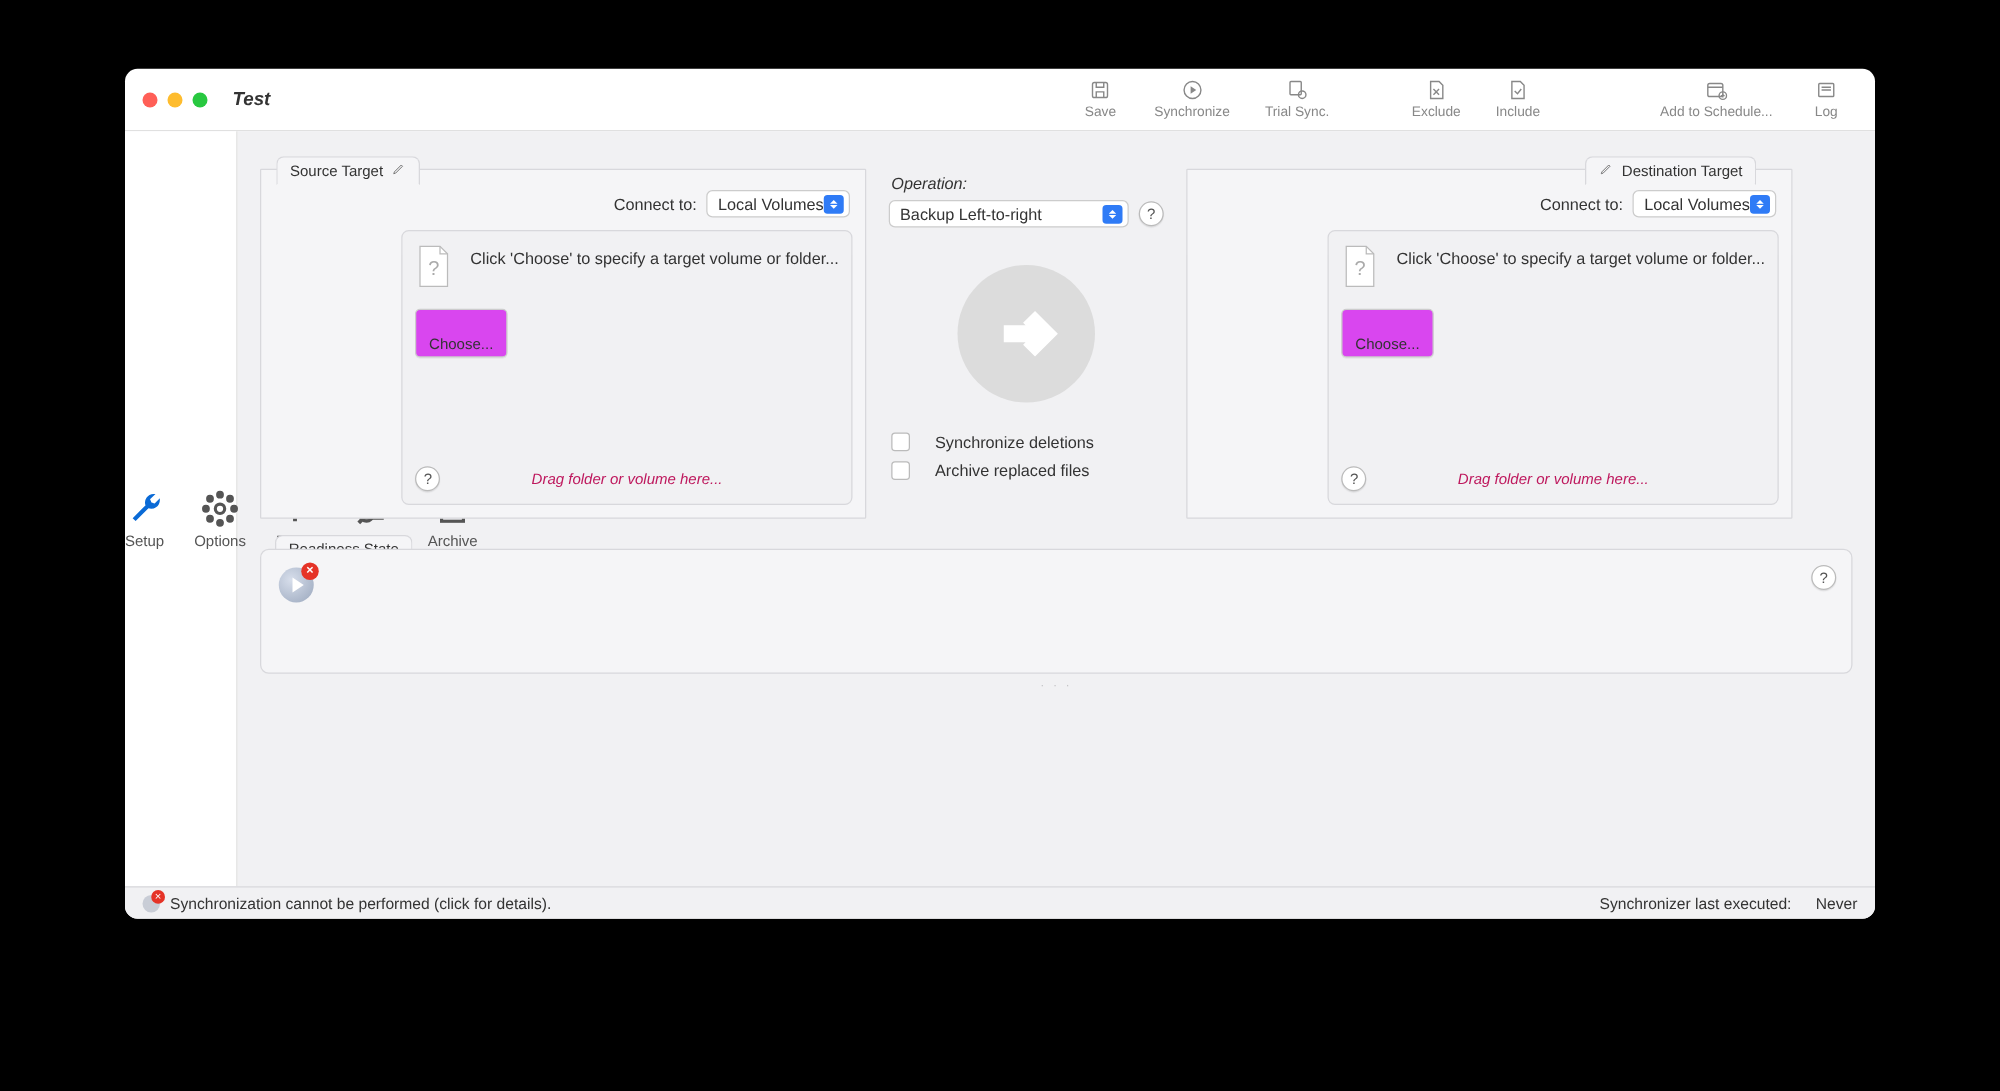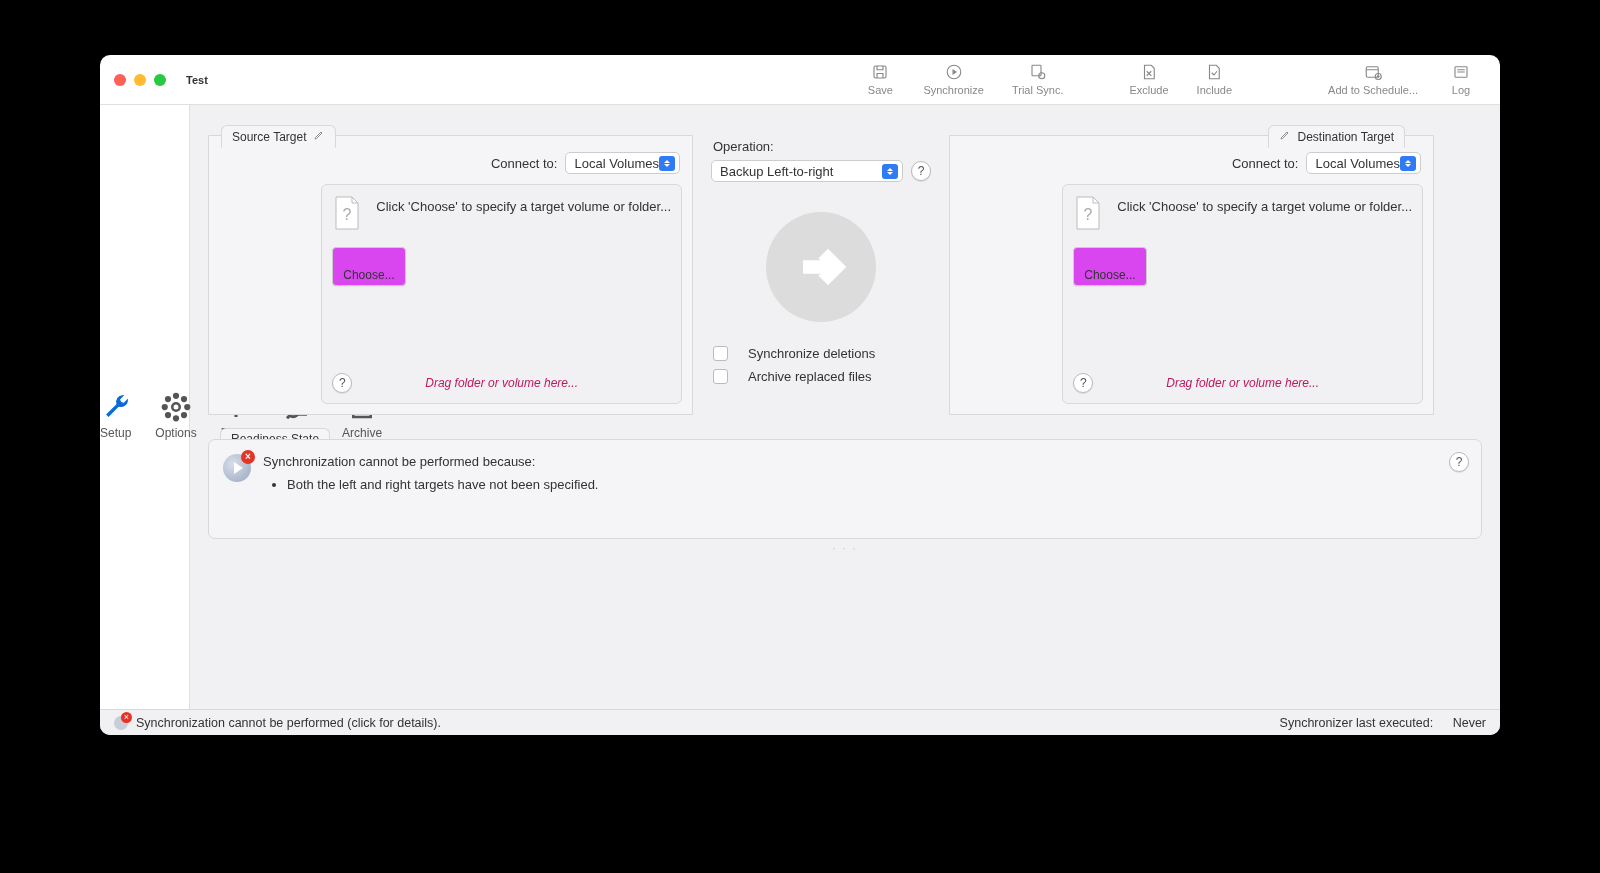--- a/index.html
+++ b/index.html
@@ -32,21 +32,21 @@
     align-items: center;
     padding: 0 14px;
     border-bottom: 1px solid #e0e0e0;
     gap: 8px;
   }
   .traffic { display: flex; gap: 8px; margin-right: 12px; }
   .dot { width: 12px; height: 12px; border-radius: 50%; }
   .dot.red { background: #ff5f57; }
   .dot.yellow { background: #febc2e; }
   .dot.green { background: #28c840; }
-  .title { font-weight: 600; font-size: 11px; }
+  .title { font-weight: 600; font-size: 15px; font-style: italic; }
   .titlebar-spacer { flex: 1; }
   .tb-btn {
     display: flex;
     flex-direction: column;
     align-items: center;
     justify-content: space-between;
     min-width: 50px;
     padding: 0 10px;
     color: #888;
     font-size: 11px;
@@ -182,21 +182,21 @@
     display:flex; align-items:center; justify-content:center; font-size:12px; color:#555;
     cursor:pointer; box-shadow: 0 1px 1px rgba(0,0,0,0.1);
   }
   .hint { font-style:italic; color:#be185d; font-size:12px; flex:1; text-align:center; }
 
   .center-col {
     width: 220px;
     display:flex; flex-direction:column;
     padding-top: 10px;
   }
-  .op-label { font-size:13px; margin:6px 0 6px 2px; }
+  .op-label { font-size:13px; margin:6px 0 6px 2px;font-style:italic; }
   .op-row { display:flex; align-items:center; gap:8px; }
   .op-row .select { flex:1; }
   .big-arrow {
     width:110px; height:110px; border-radius:50%; background:#dcdcdc;
     margin: 30px auto 20px auto; display:flex; align-items:center; justify-content:center;
   }
   .big-arrow svg { width:54px; height:54px; stroke:#fff; stroke-width:6; fill:none; }
   .chk-row { display:flex; align-items:center; gap:20px; font-size:13px; margin:4px 0 4px 2px; }
   .chk {
     width:15px; height:15px; border:1px solid #bbb; border-radius:3px; background:#fff;
@@ -490,26 +490,20 @@
       </div>
 
       <div class="section">
         <div class="tab left" style="top:-11px">
           <span>Readiness State</span>
         </div>
         <div class="sec-body readiness">
           <div class="play-err">
             <div class="err-badge">×</div>
           </div>
-          <div class="readiness-text">
-            <div>Synchronization cannot be performed because:</div>
-            <ul>
-                <li>Both the left and right targets have not been specified.</li>
-              </ul>
-          </div>
           <div class="help-btn help-top-right">?</div>
         </div>
       </div>
 
       <div class="dots-divider">· · ·</div>
 
 
     </div>
   </div>
 

